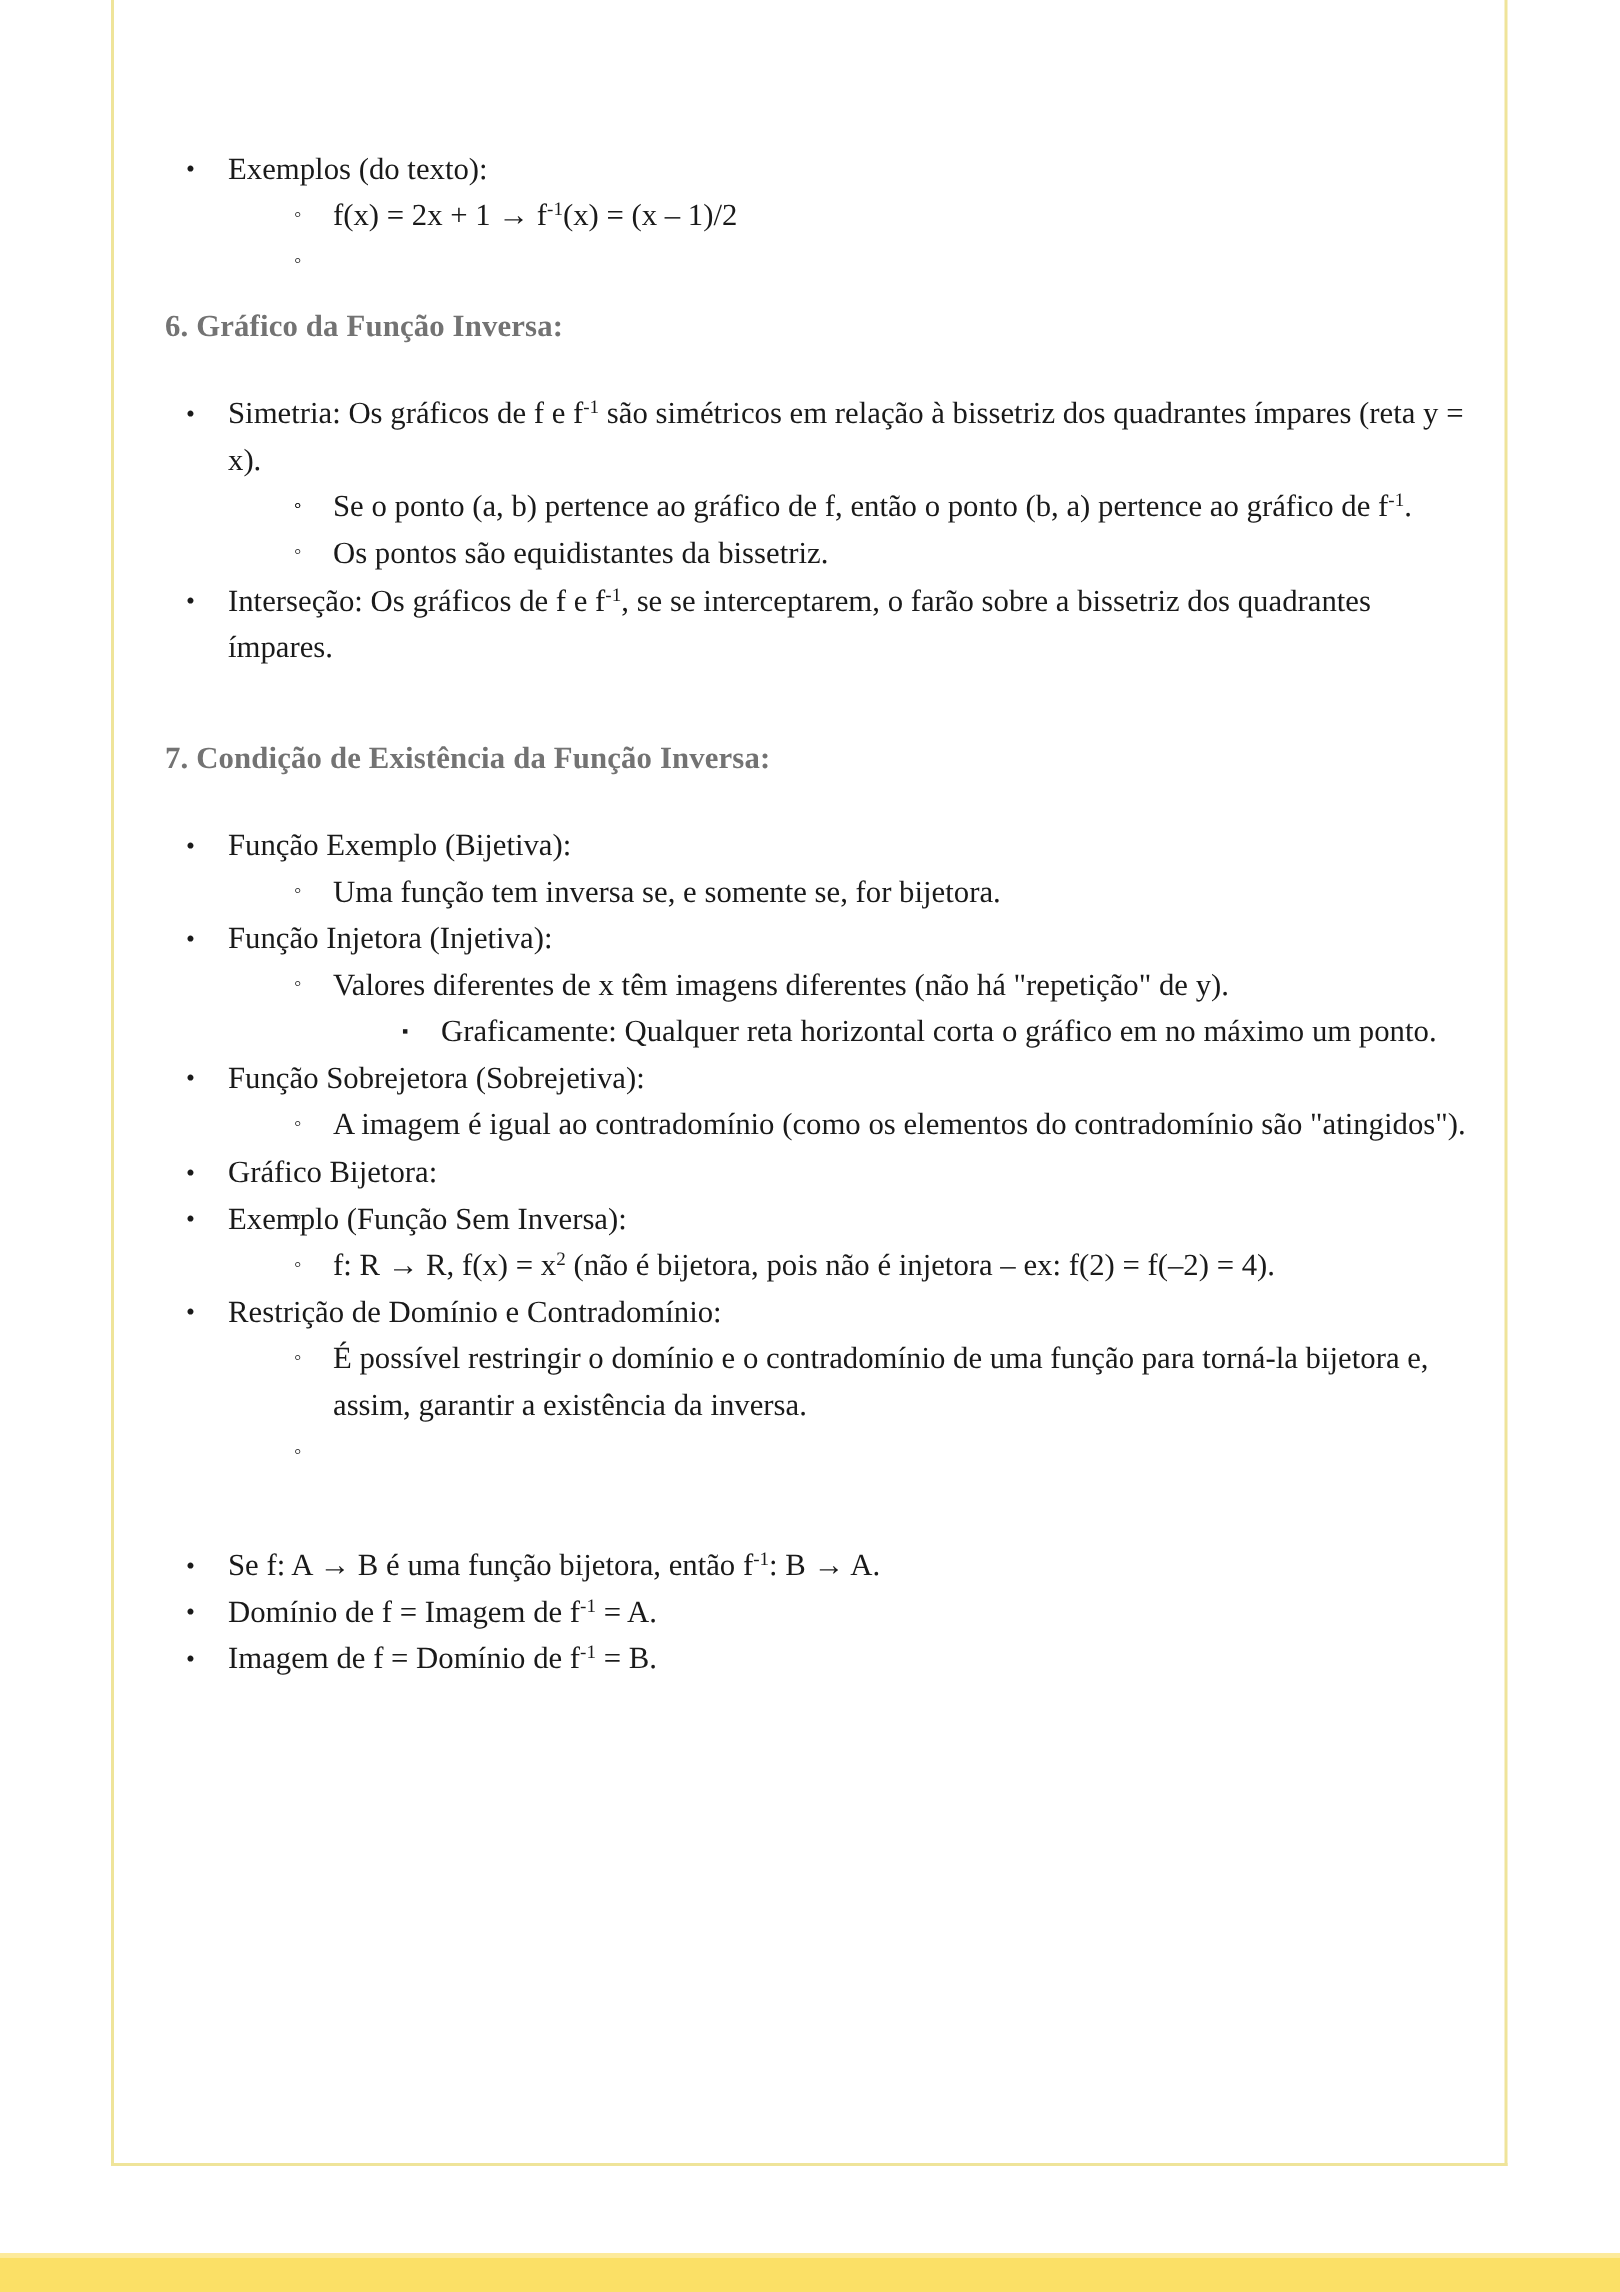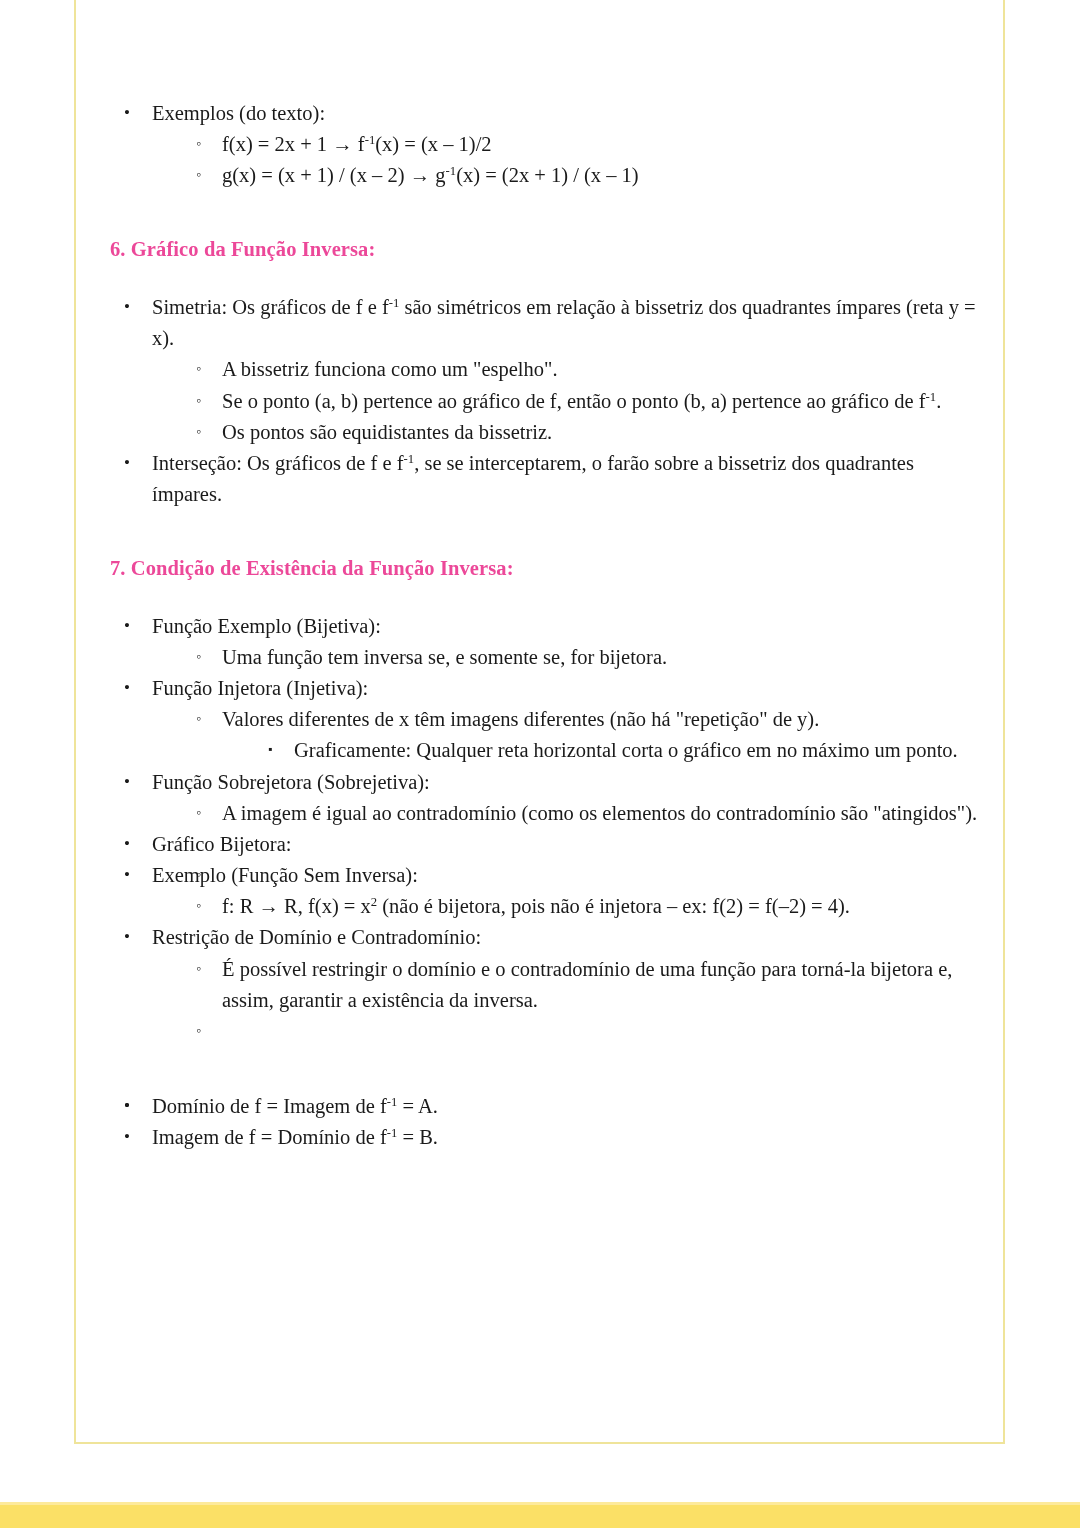--- a/index.html
+++ b/index.html
@@ -57,21 +57,21 @@
     width: 870px;
   }
 
   h2.section-heading {
     font-size: 20.5px;
     font-weight: bold;
     margin: 0;
     padding: 0;
     letter-spacing: 0.1px;
     line-height: 1.25;
-    color: #ec4899;
+    color: #737373;
   }
 
   .gap-before-heading { height: 30px; }
   .gap-after-heading  { height: 29px; }
   .gap-small          { height: 16px; }
 
   ul.lvl1, ul.lvl2, ul.lvl3 {
     margin: 0;
     padding: 0;
     list-style: none;
@@ -137,30 +137,30 @@
 </style>
 </head>
 <body>
 
 <div id="page-frame"></div>
 
 <div id="content">
     <ul class="lvl1">
       <li class="item"><span class="marker">•</span><span class="text">Exemplos (do texto):</span><ul class="lvl2">
           <li class="item"><span class="marker">◦</span><span class="text">f(x) = 2x + 1 → f<sup>-1</sup>(x) = (x – 1)/2</span></li>
-          <li class="item"><span class="marker">◦</span><span class="text">g(x) = (x + 1) / (x – 2) → g<sup>-1</sup>(x) = (2x + 1) / (x – 1)</span></li>
+          <li class="item"><span class="marker">◦</span></li>
         </ul></li>
     </ul>
     <div class="gap-small"></div>
     <div class="gap-before-heading"></div>
     <h2 class="section-heading">6. Gráfico da Função Inversa:</h2>
     <div class="gap-after-heading"></div>
     <ul class="lvl1">
       <li class="item"><span class="marker">•</span><span class="text">Simetria: Os gráficos de f e f<sup>-1</sup> são simétricos em relação à bissetriz dos quadrantes ímpares (reta y = x).</span><ul class="lvl2">
-          <li class="item"><span class="marker">◦</span><span class="text">A bissetriz funciona como um "espelho".</span></li>
+          <li class="item"><span class="marker">◦</span></li>
           <li class="item"><span class="marker">◦</span><span class="text">Se o ponto (a, b) pertence ao gráfico de f, então o ponto (b, a) pertence ao gráfico de f<sup>-1</sup>.</span></li>
           <li class="item"><span class="marker">◦</span><span class="text">Os pontos são equidistantes da bissetriz.</span></li>
         </ul></li>
       <li class="item"><span class="marker">•</span><span class="text">Interseção: Os gráficos de f e f<sup>-1</sup>, se se interceptarem, o farão sobre a bissetriz dos quadrantes ímpares.</span></li>
     </ul>
     <div class="gap-small"></div>
     <div class="gap-before-heading"></div>
     <h2 class="section-heading">7. Condição de Existência da Função Inversa:</h2>
     <div class="gap-after-heading"></div>
     <ul class="lvl1">
@@ -183,21 +183,21 @@
         </ul></li>
       <li class="item"><span class="marker">•</span><span class="text">Restrição de Domínio e Contradomínio:</span><ul class="lvl2">
           <li class="item"><span class="marker">◦</span><span class="text">É possível restringir o domínio e o contradomínio de uma função para torná-la bijetora e, assim, garantir a existência da inversa.</span></li>
           <li class="item"><span class="marker">◦</span></li>
         </ul></li>
     </ul>
     <div class="gap-small"></div>
     <div class="gap-before-heading"></div>
     <div class="gap-after-heading"></div>
     <ul class="lvl1">
-      <li class="item"><span class="marker">•</span></li>
+      <li class="item"><span class="marker">•</span><span class="text">Se f: A → B é uma função bijetora, então f<sup>-1</sup>: B → A.</span></li>
       <li class="item"><span class="marker">•</span><span class="text">Domínio de f = Imagem de f<sup>-1</sup> = A.</span></li>
       <li class="item"><span class="marker">•</span><span class="text">Imagem de f = Domínio de f<sup>-1</sup> = B.</span></li>
     </ul>
     <div class="gap-small"></div>
   </div>
 
 <div id="bottom-bar-edge"></div>
 <div id="bottom-bar"></div>
 
 </body></html>

